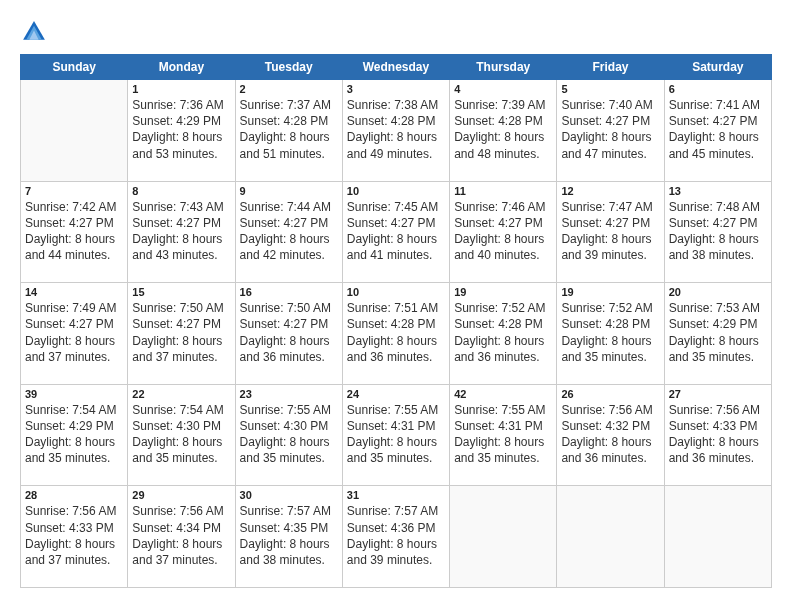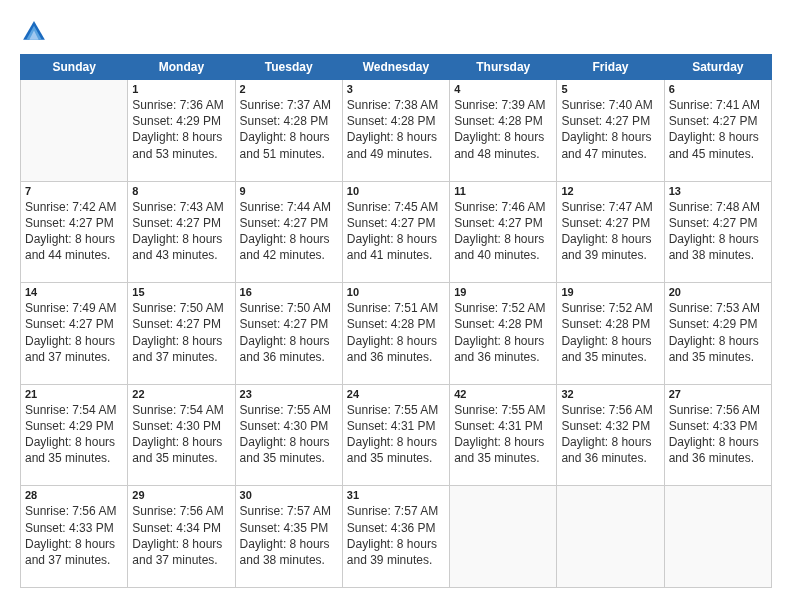--- a/index.html
+++ b/index.html
@@ -212,41 +212,41 @@
             <div class="day-num">19</div>
             <div class="day-info">Sunrise: 7:52 AM<br>Sunset: 4:28 PM<br>Daylight: 8 hours<br>and 35 minutes.</div>
           </td>
           <td>
             <div class="day-num">20</div>
             <div class="day-info">Sunrise: 7:53 AM<br>Sunset: 4:29 PM<br>Daylight: 8 hours<br>and 35 minutes.</div>
           </td>
         </tr>
         <tr>
           <td>
-            <div class="day-num">21</div>
+            <div class="day-num">39</div>
             <div class="day-info">Sunrise: 7:54 AM<br>Sunset: 4:29 PM<br>Daylight: 8 hours<br>and 35 minutes.</div>
           </td>
           <td>
             <div class="day-num">22</div>
             <div class="day-info">Sunrise: 7:54 AM<br>Sunset: 4:30 PM<br>Daylight: 8 hours<br>and 35 minutes.</div>
           </td>
           <td>
             <div class="day-num">23</div>
             <div class="day-info">Sunrise: 7:55 AM<br>Sunset: 4:30 PM<br>Daylight: 8 hours<br>and 35 minutes.</div>
           </td>
           <td>
             <div class="day-num">24</div>
             <div class="day-info">Sunrise: 7:55 AM<br>Sunset: 4:31 PM<br>Daylight: 8 hours<br>and 35 minutes.</div>
           </td>
           <td>
             <div class="day-num">42</div>
             <div class="day-info">Sunrise: 7:55 AM<br>Sunset: 4:31 PM<br>Daylight: 8 hours<br>and 35 minutes.</div>
           </td>
           <td>
-            <div class="day-num">32</div>
+            <div class="day-num">26</div>
             <div class="day-info">Sunrise: 7:56 AM<br>Sunset: 4:32 PM<br>Daylight: 8 hours<br>and 36 minutes.</div>
           </td>
           <td>
             <div class="day-num">27</div>
             <div class="day-info">Sunrise: 7:56 AM<br>Sunset: 4:33 PM<br>Daylight: 8 hours<br>and 36 minutes.</div>
           </td>
         </tr>
         <tr>
           <td>
             <div class="day-num">28</div>

